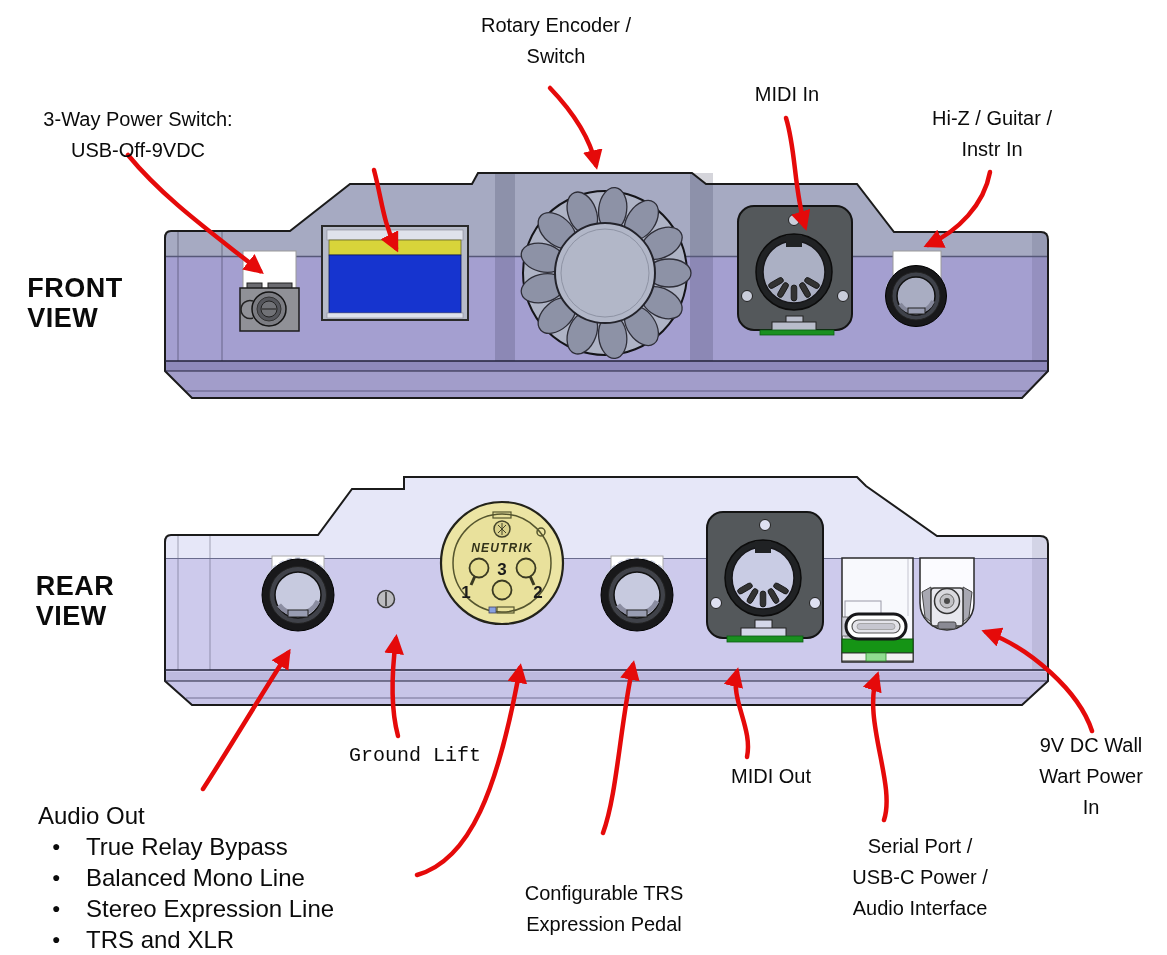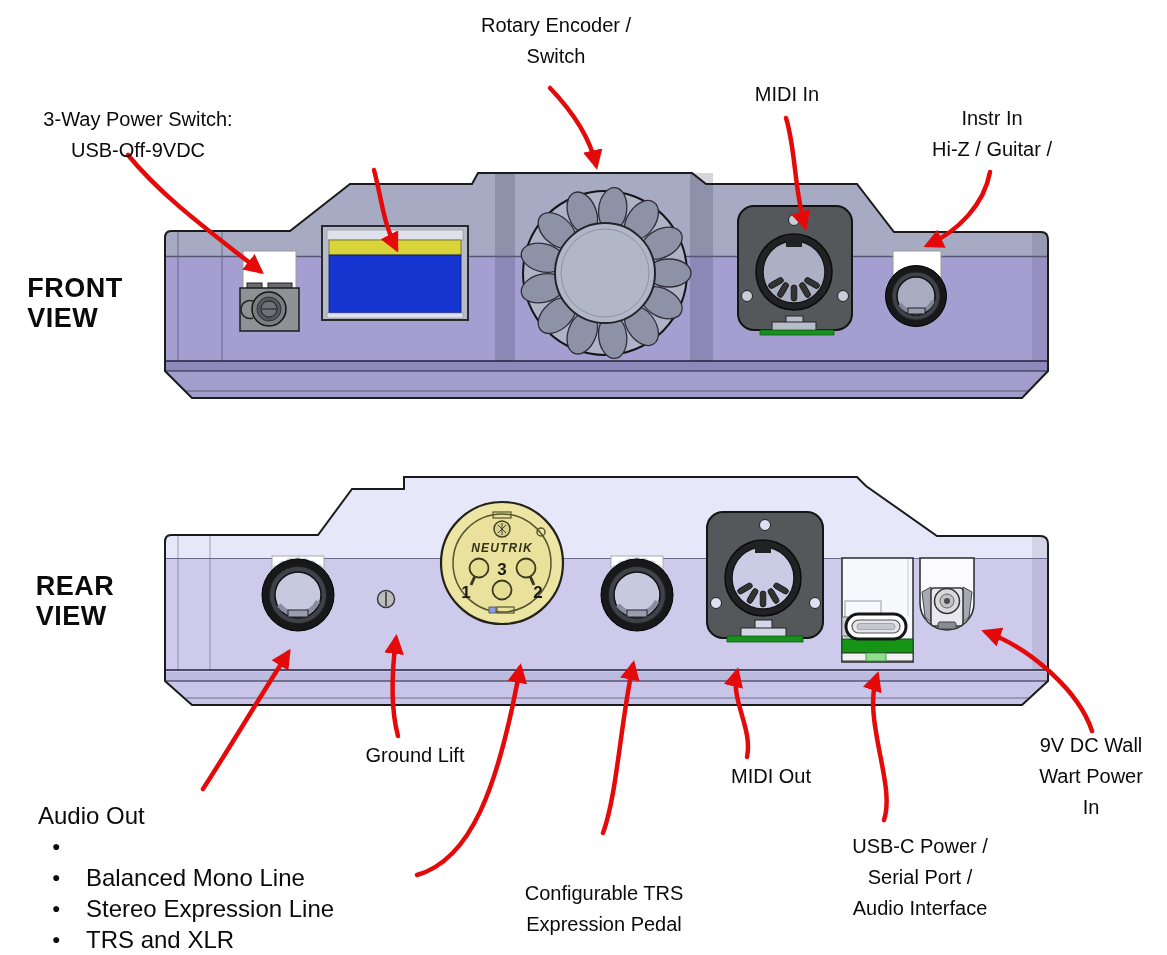--- a/index.html
+++ b/index.html
@@ -244,42 +244,43 @@
 <div class="callout" style="left:556px;top:10px;">
   <div>Rotary Encoder /</div>
   <div>Switch</div>
 </div>
 
 <div class="callout" style="left:787px;top:79px;">
   <div>MIDI In</div>
 </div>
 
 <div class="callout" style="left:992px;top:103px;">
+  <div>Hi-Z / Guitar /</div>
   <div>Instr In</div>
-  <div>Hi-Z / Guitar /</div>
 </div>
 
 <div class="view-title" style="left:75px;top:273px;">
   <div>FRONT</div>
   <div>VIEW</div>
 </div>
 
 <div class="view-title" style="left:75px;top:571px;">
   <div>REAR</div>
   <div>VIEW</div>
 </div>
 
-<div class="callout" style="left:415px;top:740px;">
+<div class="callout" style="left:415px;top:740px;font-family:Liberation Mono, monospace;">
   <div>Ground Lift</div>
 </div>
 
 <div class="audio-block">
   <div>Audio Out</div>
   <div class="bullet-row">
     <span class="dot">●</span>
+    <span>True Relay Bypass</span>
   </div>
   <div class="bullet-row">
     <span class="dot">●</span>
     <span>Balanced Mono Line</span>
   </div>
   <div class="bullet-row">
     <span class="dot">●</span>
     <span>Stereo Expression Line</span>
   </div>
   <div class="bullet-row">
@@ -291,22 +292,22 @@
 <div class="callout" style="left:604px;top:846px;margin-top:32px;">
   <div>Configurable TRS</div>
   <div>Expression Pedal</div>
 </div>
 
 <div class="callout" style="left:771px;top:761px;">
   <div>MIDI Out</div>
 </div>
 
 <div class="callout" style="left:920px;top:831px;">
+  <div>Serial Port /</div>
   <div>USB-C Power /</div>
-  <div>Serial Port /</div>
   <div>Audio Interface</div>
 </div>
 
 <div class="callout" style="left:1091px;top:730px;">
   <div>9V DC Wall</div>
   <div>Wart Power</div>
   <div>In</div>
 </div>
 
 </div>

